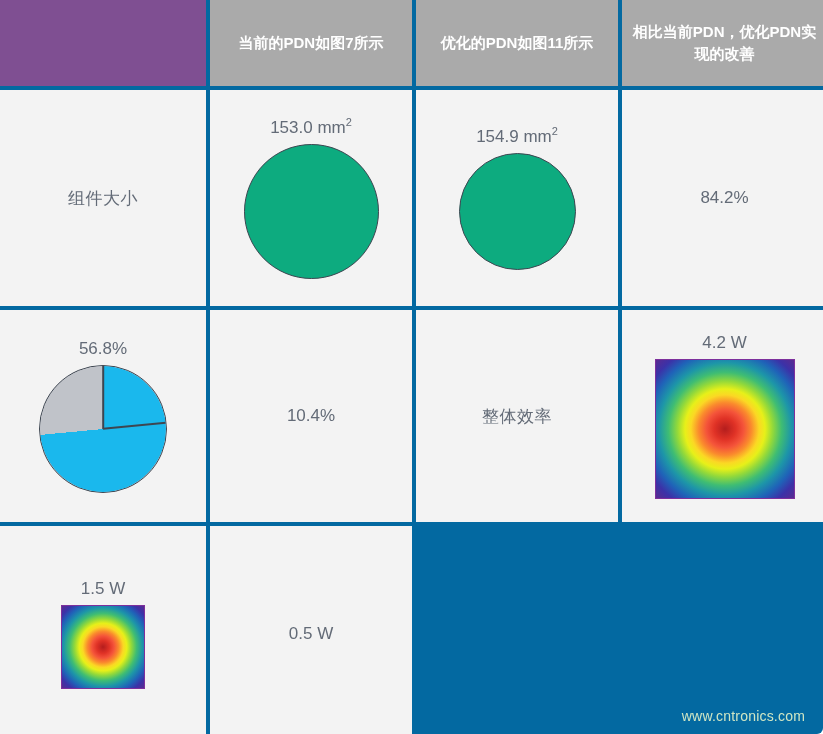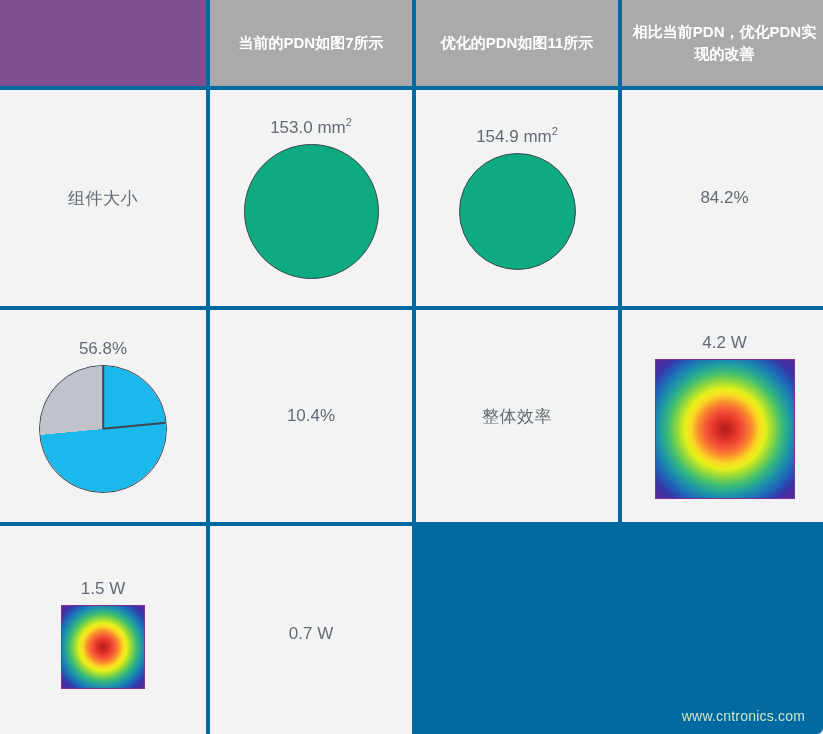--- a/index.html
+++ b/index.html
@@ -209,19 +209,19 @@
         <div class="heat" style="width:140px;height:140px;"></div>
       </div>
     </div>
     <div class="cell">
       <div class="fig">
         <div class="fig-caption">1.5 W</div>
         <div class="heat" style="width:84px;height:84px;"></div>
       </div>
     </div>
     <div class="cell">
-      <span class="scalar">0.7 W</span>
+      <span class="scalar">0.5 W</span>
     </div>
 
   </div>
 
   <div id="watermark">www.cntronics.com</div>
 </div>
 
 </body></html>

